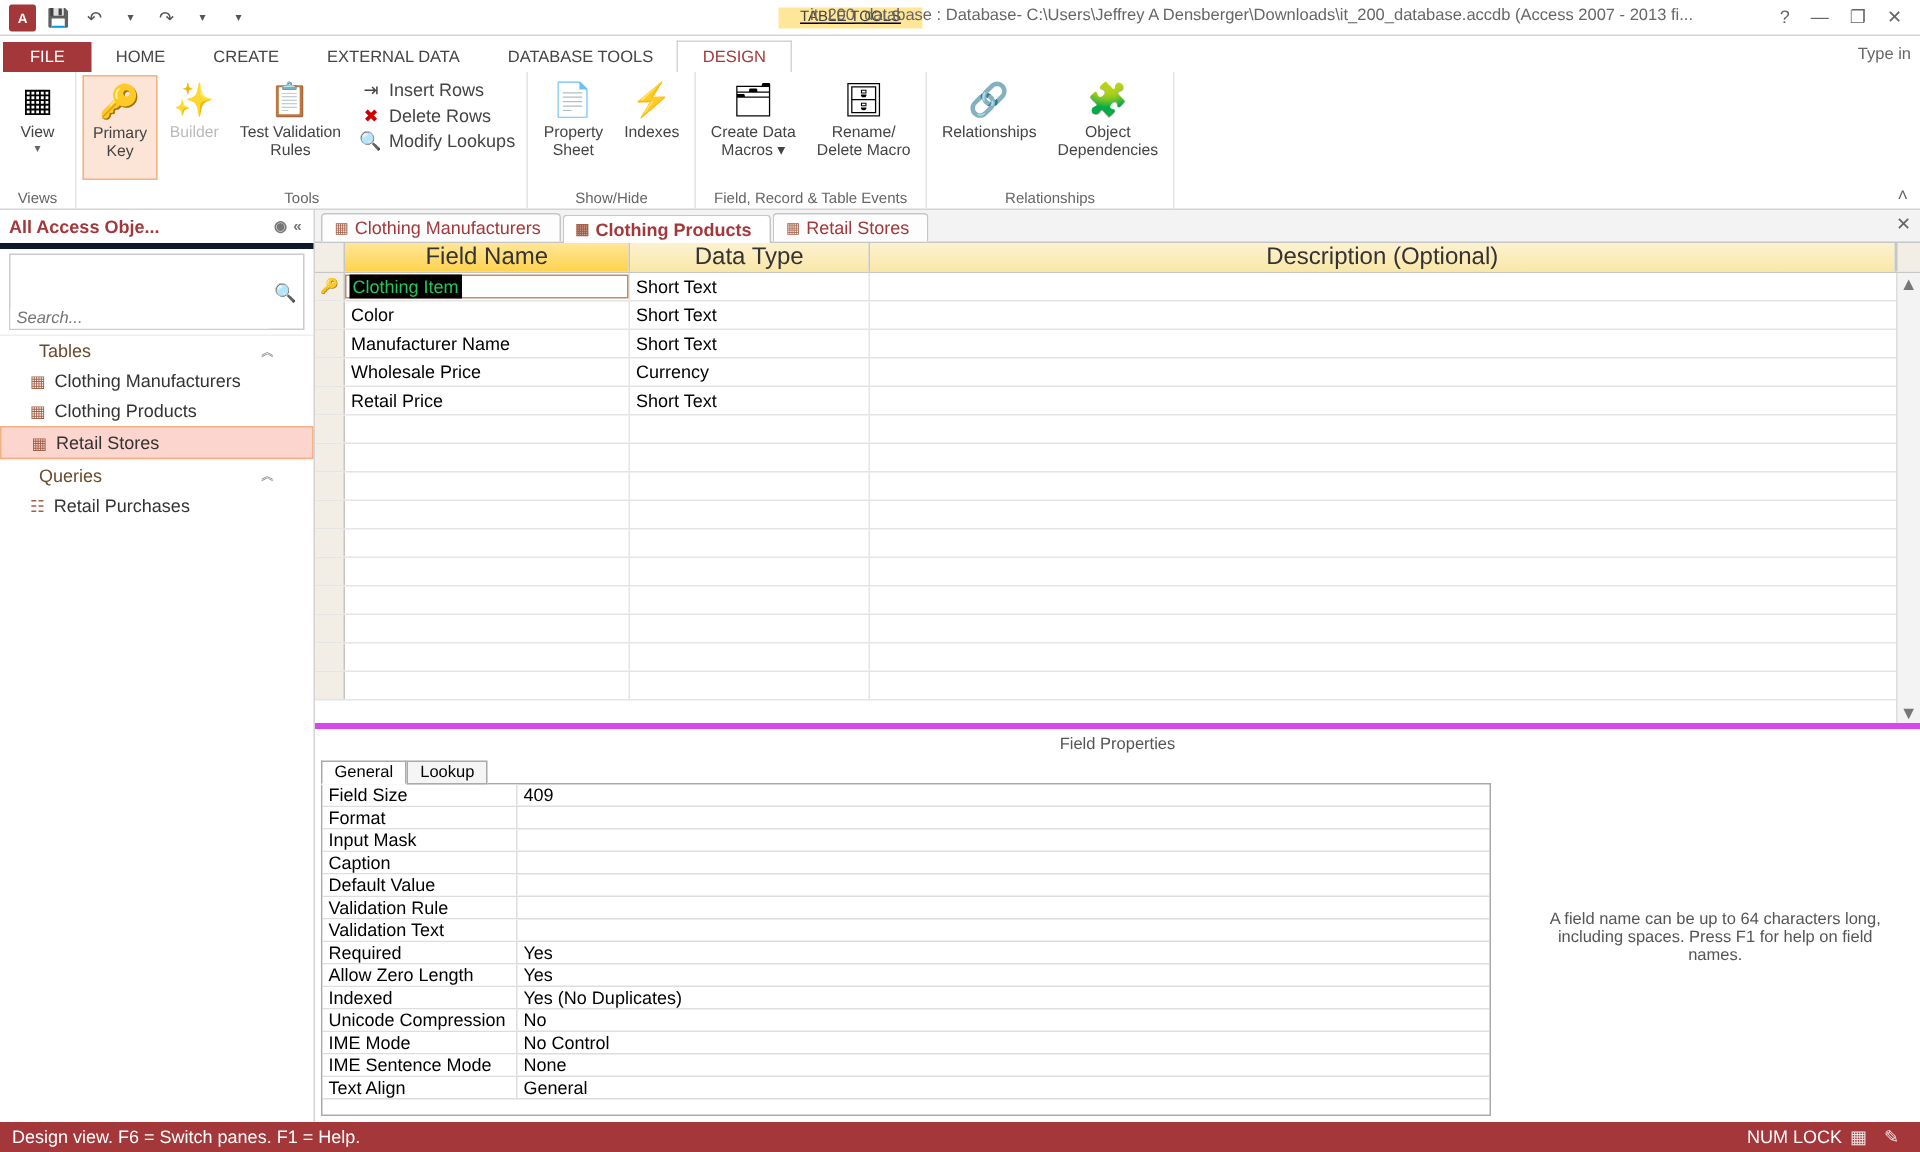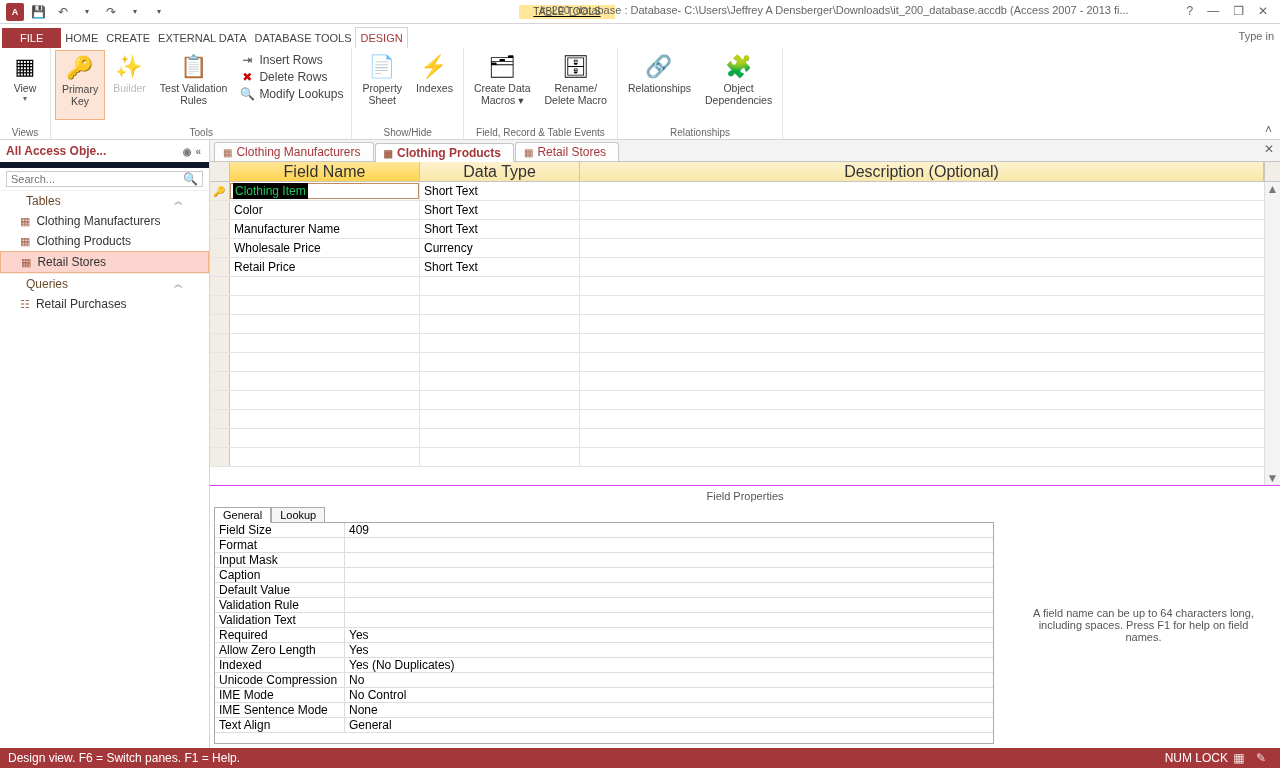--- a/index.html
+++ b/index.html
@@ -10,46 +10,46 @@
 .qat { display:flex; align-items:center; gap:2px; padding:0 4px; }
 .qat-btn { width:22px; height:20px; display:flex; align-items:center; justify-content:center; color:#555; }
 .tabletools-wrap { margin:0 auto; display:flex; flex-direction:column; align-items:center; transform:translateX(-160px);text-decoration:underline; }
 .tabletools-lbl { background:#ffe699; color:#444; font-size:10px; padding:0 14px; height:14px; display:flex; align-items:center; }
 .title-text { position:absolute; left:540px; top:4px; color:#666; font-size:11px; max-width:620px; white-space:nowrap; overflow:hidden; text-overflow:ellipsis; }
 .win-ctrls { display:flex; gap:14px; padding:0 8px; color:#666; font-size:13px; position:absolute; right:4px; top:4px; }
 .signin { position:absolute; right:6px; top:30px; color:#666; font-size:11px; }
 
 
 .ribbon-tabs { height:24px; display:flex; align-items:flex-end; padding-left:2px; }
-.ribbon-tab { padding:4px 4px; font-size:11px; color:#444; cursor:pointer; }
+.ribbon-tab { padding:4px 16px; font-size:11px; color:#444; cursor:pointer; }
 .ribbon-tab.file { background:#a4373a; color:#fff; padding:4px 18px; }
 .ribbon-tab.active { background:#fff; border:1px solid #d4d4d4; border-bottom:none; color:#a4373a; }
 
 
 .ribbon { height:92px; background:#fff; border-bottom:1px solid #d4d4d4; display:flex; }
 .rgroup { border-right:1px solid #e4e4e4; display:flex; flex-direction:column; justify-content:space-between; padding:2px 4px 0; }
 .rgroup-label { text-align:center; font-size:10px; color:#666; padding:1px 0; }
 .rgroup-body { display:flex; align-items:flex-start; gap:2px; flex:1; }
 .rbtn-lg { display:flex; flex-direction:column; align-items:center; justify-content:flex-start; padding:2px 6px; min-width:42px; cursor:pointer; height:70px; }
 .rbtn-lg.sel { background:#fce4d6; border:1px solid #f4b183; }
 .rbtn-lg .ic { font-size:22px; height:30px; display:flex; align-items:center; }
 .rbtn-lg .lbl { font-size:10.5px; text-align:center; line-height:1.15; color:#444; }
 .rbtn-stack { display:flex; flex-direction:column; gap:1px; padding-top:2px; }
 .rbtn-sm { display:flex; align-items:center; gap:4px; padding:1px 4px; font-size:11px; color:#444; cursor:pointer; white-space:nowrap; }
 .rbtn-sm .ic { width:16px; text-align:center; }
 .ribbon-collapse { margin-left:auto; align-self:flex-end; padding:2px 8px; color:#666; cursor:pointer; }
 
 
 .work { flex:1; display:flex; min-height:0; }
 .navpane { width:210px; background:#fff; border-right:1px solid #d4d4d4; display:flex; flex-direction:column; }
-.nav-hdr { display:flex; align-items:center; padding:4px 6px; color:#a4373a; font-size:14px; font-weight:600; border-bottom:6px solid #0f172a; }
+.nav-hdr { display:flex; align-items:center; padding:4px 6px; color:#a4373a; font-size:14px; font-weight:600; border-bottom:4px solid #0f172a; }
 .nav-hdr .t { flex:1; white-space:nowrap; overflow:hidden; text-overflow:ellipsis; }
 .nav-hdr .ctl { font-size:10px; color:#777; padding:0 2px; }
 .nav-search { display:flex; align-items:center; border:1px solid #ccc; margin:3px 6px; }
-.nav-search input { flex:1; border:none; outline:none; color:#999; padding:1px 4px; font-size:11px; }
+.nav-search input { flex:1; border:none; outline:none; font-style:italic; color:#999; padding:1px 4px; font-size:11px;margin-top:35px; }
 .nav-search .ic { padding:0 4px; color:#a38b5f; }
 .nav-section { padding:3px 26px; color:#6a4a2a; font-size:11.5px; display:flex; align-items:center; justify-content:space-between; border-top:1px solid #eee; }
 .nav-section .chev { font-size:9px; color:#888; }
 .nav-item { display:flex; align-items:center; gap:6px; padding:3px 10px 3px 20px; cursor:pointer; font-size:11.5px; color:#333; }
 .nav-item.sel { background:#fbd5ce; border:1px solid #f4b183; }
 .nav-item .ic { color:#a4614a; font-size:11px; }
 
 .main { flex:1; display:flex; flex-direction:column; min-width:0; }
 .doctabs { height:22px; display:flex; align-items:flex-end; background:#f3f3f3; border-bottom:1px solid #c6c6c6; padding-left:4px; position:relative; }
 .doctab { display:flex; align-items:center; gap:4px; padding:2px 12px 2px 8px; border:1px solid #c6c6c6; border-bottom:none; background:#fdfdfd; border-radius:3px 3px 0 0; font-size:11px; color:#a4373a; cursor:pointer; margin-right:1px; }
@@ -69,21 +69,21 @@
 .rowsel { width:20px; background:#f3eee5; border-right:1px solid #c6c6c6; display:flex; align-items:center; justify-content:center; font-size:10px; color:#a07d3a; }
 .cell { border-right:1px solid #e4e4e4; padding:1px 4px; font-size:12px; display:flex; align-items:center; }
 .cell.fn { width:190px; }
 .cell.dt { width:160px; }
 .cell.dc { flex:1; }
 .cell.fn.editing { padding:0; }
 .cell.fn.editing span.hl { background:#000; color:#22c55e; padding:1px 2px; }
 .cell.fn.editing .inputwrap { border:1px solid #c38b62; width:100%; padding:0 2px; }
 .vsb { position:absolute; right:0; top:0; bottom:0; width:16px; background:#f3f3f3; border-left:1px solid #ddd; display:flex; flex-direction:column; justify-content:space-between; align-items:center; font-size:9px; color:#777; }
 
-.fprops-lbl { text-align:center; font-size:11px; color:#555; padding:4px 0; border-top:1px solid #d946ef; }
+.fprops-lbl { text-align:center; font-size:11px; color:#555; padding:4px 0; border-top:4px solid #d946ef; }
 .fprops { display:flex; padding:0 4px 4px; gap:17px; height:242px; }
 .fprops-left { flex:0 0 780px; display:flex; flex-direction:column; }
 .fp-tabs { display:flex; }
 .fp-tab { border:1px solid #aaa; padding:1px 8px; font-size:11px; background:#f5f5f5; position:relative; top:1px; cursor:pointer; }
 .fp-tab.active { background:#fff; border-bottom-color:#fff; z-index:2; }
 .fp-grid { border:1px solid #aaa; flex:1; overflow:hidden; }
 .fp-row { display:flex; height:15px; border-bottom:1px solid #ddd; font-size:11px; }
 .fp-k { width:130px; padding:0 4px; border-right:1px solid #ddd; background:#fff; }
 .fp-v { flex:1; padding:0 4px; }
 .fprops-right { flex:1; display:flex; align-items:center; justify-content:center; text-align:center; color:#555; font-size:11px; padding:0 20px; }

